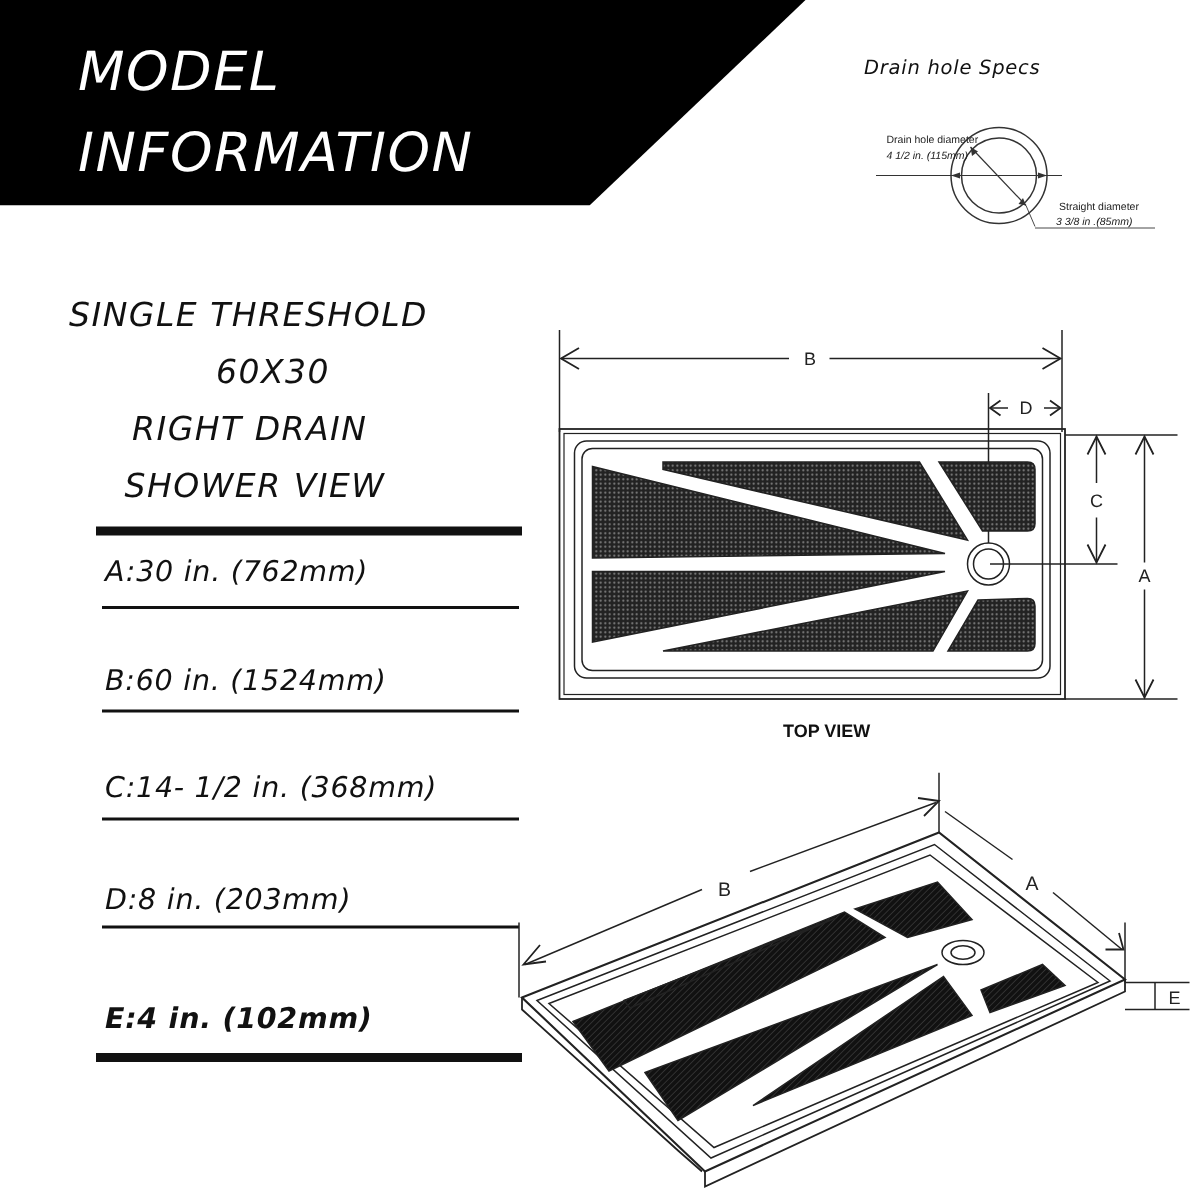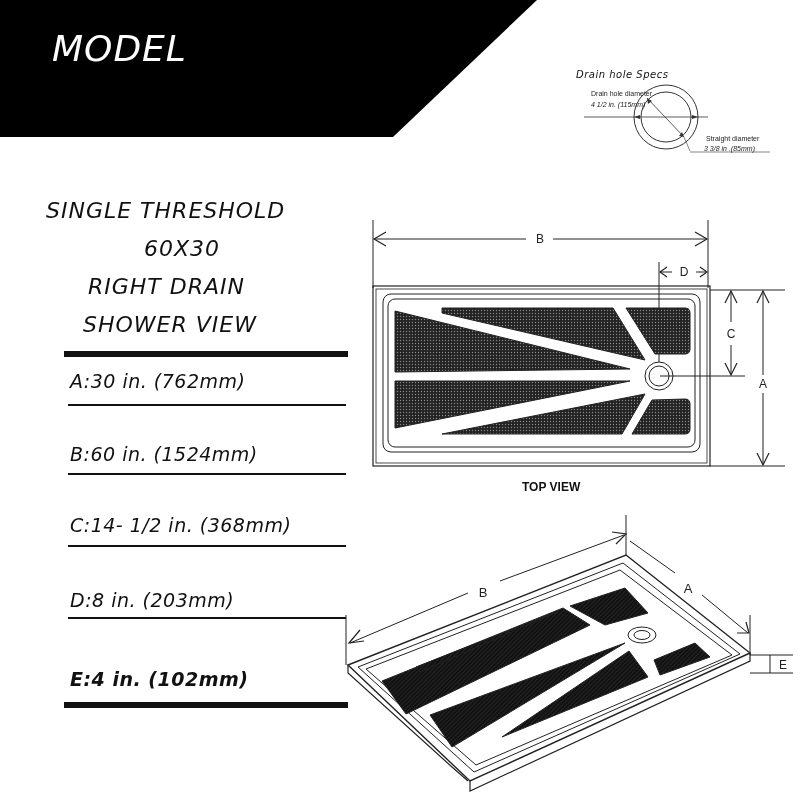--- a/index.html
+++ b/index.html
@@ -2,37 +2,38 @@
 <html><head>
 <meta charset="utf-8">
 <style>
   html, body { margin:0; padding:0; background:#ffffff; }
   body { width:800px; height:800px; position:relative; overflow:hidden; font-family:"DejaVu Sans", sans-serif; color:#111; }
   .banner { position:absolute; left:0; top:0; width:540px; height:108px; }
   .banner svg { position:absolute; left:0; top:0; }
   .banner-text { position:absolute; left:52px; color:#fff; font-style:italic; font-size:36px; letter-spacing:1px; font-family:"DejaVu Sans", sans-serif; }
   .bt1 { top:28px; }
   .bt2 { top:82px; }
-  .drain-title { position:absolute; left:576px; top:38px; font-size:10px; font-style:italic; letter-spacing:0.5px;margin-top:31px; }
+  .drain-title { position:absolute; left:576px; top:38px; font-size:13px; font-style:italic; letter-spacing:0.5px; }
   .small-label { position:absolute; font-size:7px; color:#222; white-space:nowrap; font-family:"Liberation Sans", sans-serif; }
   .model-line { position:absolute; font-style:italic; font-size:22px; letter-spacing:1px; white-space:nowrap; }
   .spec { position:absolute; left:70px; font-style:italic; font-size:19px; letter-spacing:0.5px; white-space:nowrap;text-align:right; }
   .rule { position:absolute; left:68px; width:278px; height:2px; background:#111; }
   .rule.thick { height:6px; left:64px; width:284px; }
   .top-view-label { position:absolute; left:522px; top:480px; font-weight:bold; font-size:12px; font-family:"Liberation Sans", sans-serif; }
   svg text { font-family:"Liberation Sans", sans-serif; }
 </style>
 </head>
 <body>
 
 <div class="banner">
   <svg width="540" height="137">
     <polygon points="0,0 537,0 393,137 0,137" fill="#000"></polygon>
   </svg>
   <div class="banner-text bt1">MODEL</div>
+  <div class="banner-text bt2">INFORMATION</div>
 </div>
 
 <div class="drain-title">Drain hole Specs</div>
 <svg style="position:absolute;left:580px;top:80px;" width="200" height="80">
   <circle cx="86" cy="37" r="32" fill="none" stroke="#333" stroke-width="1"></circle>
   <circle cx="86" cy="37" r="25" fill="none" stroke="#333" stroke-width="1"></circle>
   <line x1="4" y1="37" x2="128" y2="37" stroke="#333" stroke-width="0.8"></line>
   <polygon points="54,37 60,35 60,39" fill="#333"></polygon>
   <polygon points="118,37 112,35 112,39" fill="#333"></polygon>
   <line x1="67" y1="18" x2="104" y2="57" stroke="#333" stroke-width="0.8"></line>

